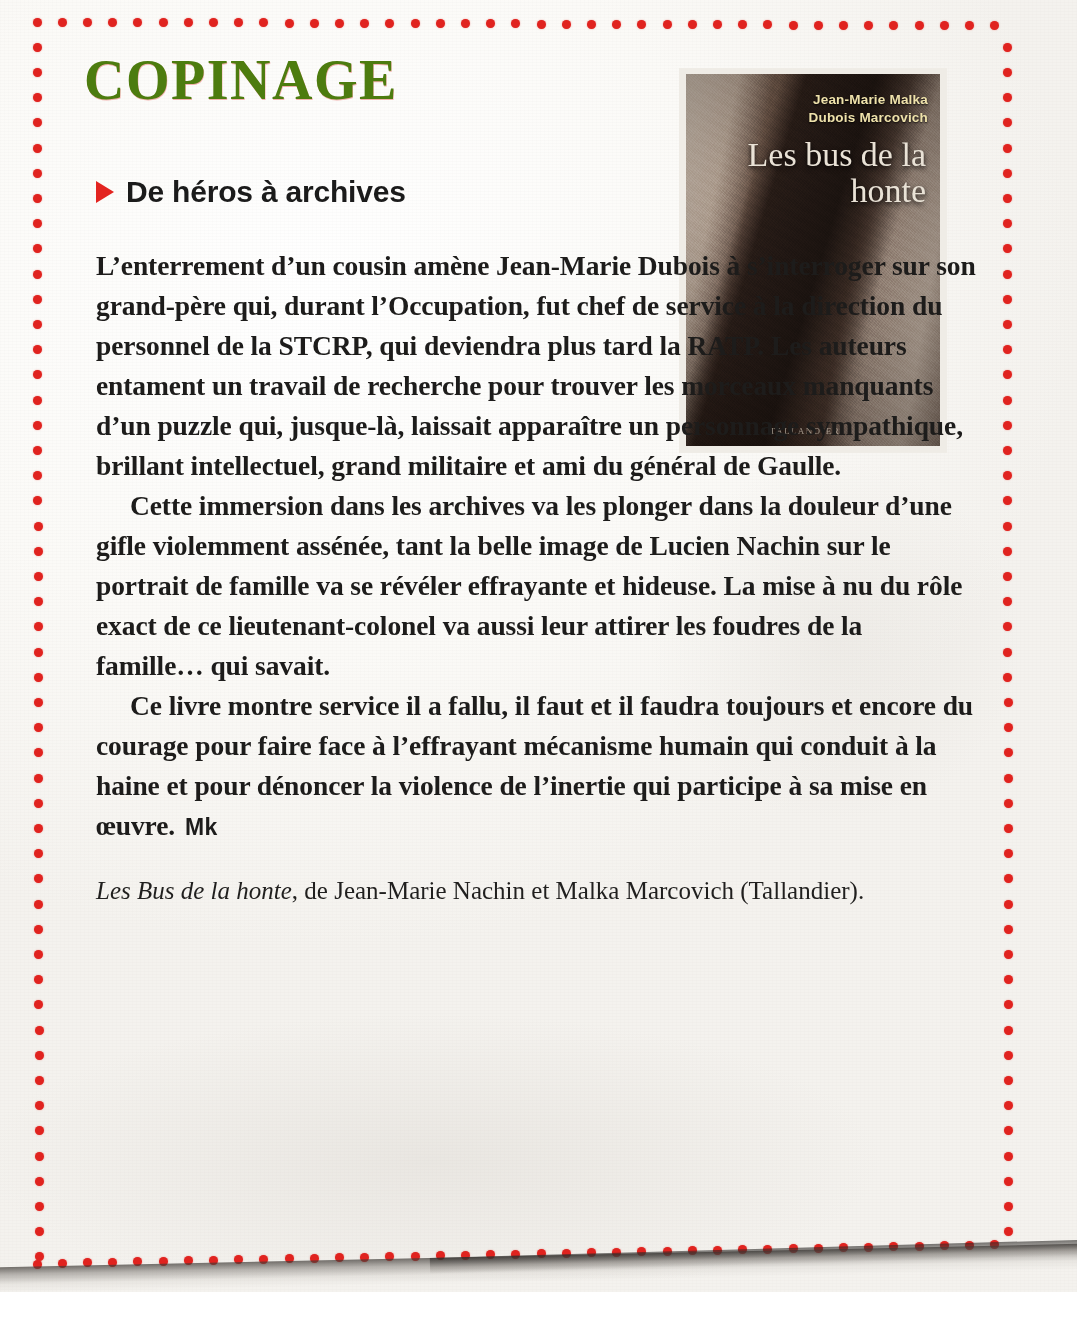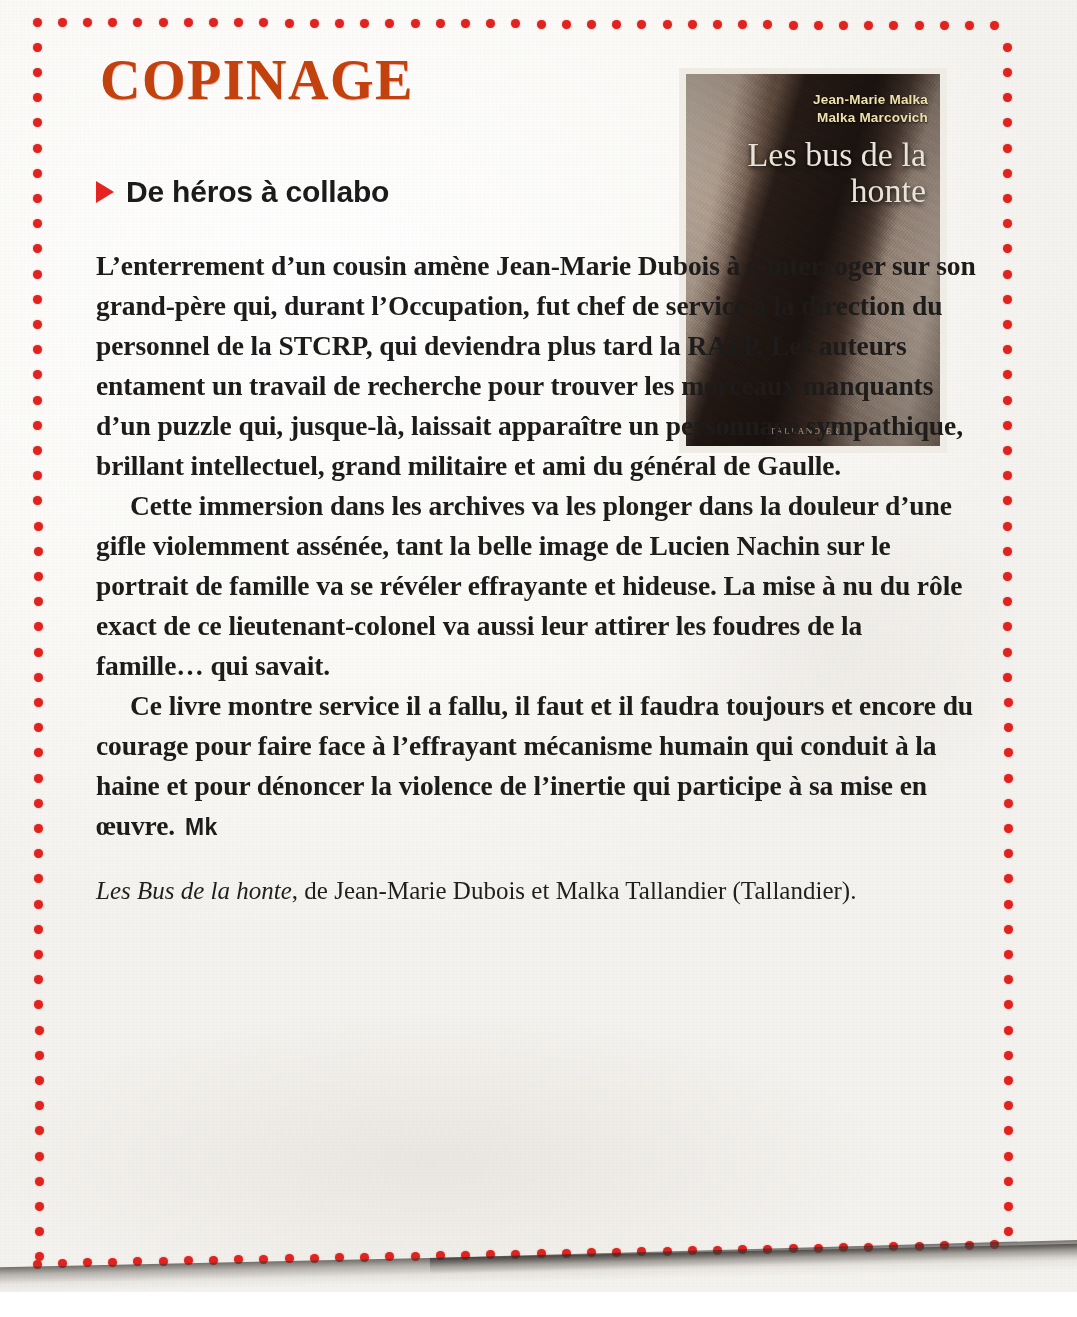--- a/index.html
+++ b/index.html
@@ -184,23 +184,23 @@
     letter-spacing: 1.4px;
     color: rgba(226,214,198,.62);
   }
 
   
   .kicker {
     font-family: "Liberation Serif", serif;
     font-weight: 700;
     font-size: 56px;
     line-height: 1;
-    color: #c2410c;
+    color: #4d7c0f;
     letter-spacing: 1.5px;
-    margin: 0 0 6px 24px;
+    margin: 0 0 6px 8px;
     text-shadow: .6px .6px 0 rgba(227,36,32,.35);
   }
 
   .subhead-row {
     display: flex;
     align-items: center;
     gap: 12px;
     margin: 44px 0 14px 20px;
   }
   .tri-bullet {
@@ -449,41 +449,41 @@
 
   <div class="content">
 
     <div class="cover">
       <div class="cover-inner">
         <div class="cover-photo"></div>
         <div class="cover-grain"></div>
         <div class="cover-vignette"></div>
         <div class="cover-authors">
           <div>Jean-Marie Malka</div>
-          <div>Malka Marcovich</div>
+          <div>Dubois Marcovich</div>
         </div>
         <div class="cover-title">Les bus de la honte</div>
         <div class="cover-publisher">TALLANDIER</div>
       </div>
     </div>
 
     <h1 class="kicker">COPINAGE</h1>
 
     <div class="subhead-row">
       <span class="tri-bullet"></span>
-      <h2 class="subhead">De héros à collabo</h2>
+      <h2 class="subhead">De héros à archives</h2>
     </div>
 
     <div class="body">
       <p>L’enterrement d’un cousin amène Jean-Marie Dubois à s’interroger sur son grand-père qui, durant l’Occupation, fut chef de service à la direction du personnel de la STCRP, qui deviendra plus tard la RATP. Les auteurs entament un travail de recherche pour trouver les morceaux manquants d’un puzzle qui, jusque-là, laissait apparaître un personnage sympathique, brillant intellectuel, grand militaire et ami du général de Gaulle.</p>
       <p>Cette immersion dans les archives va les plonger dans la douleur d’une gifle violemment assénée, tant la belle image de Lucien Nachin sur le portrait de famille va se révéler effrayante et hideuse. La mise à nu du rôle exact de ce lieutenant-colonel va aussi leur attirer les foudres de la famille… qui savait.</p>
       <p><span>Ce livre montre service il a fallu, il faut et il faudra toujours et encore du courage pour faire face à l’effrayant mécanisme humain qui conduit à la haine et pour dénoncer la violence de l’inertie qui participe à sa mise en œuvre.</span><span class="signature">Mk</span></p>
     </div>
 
-    <p class="credit"><span class="it">Les Bus de la honte</span><span>, de Jean-Marie Dubois et Malka Tallandier (Tallandier).</span></p>
+    <p class="credit"><span class="it">Les Bus de la honte</span><span>, de Jean-Marie Nachin et Malka Marcovich (Tallandier).</span></p>
 
   </div>
 
   <div class="page-edge"></div>
   <div class="page-edge-2"></div>
   <div class="below-edge"></div>
 
 </div>
 
 </body></html>

